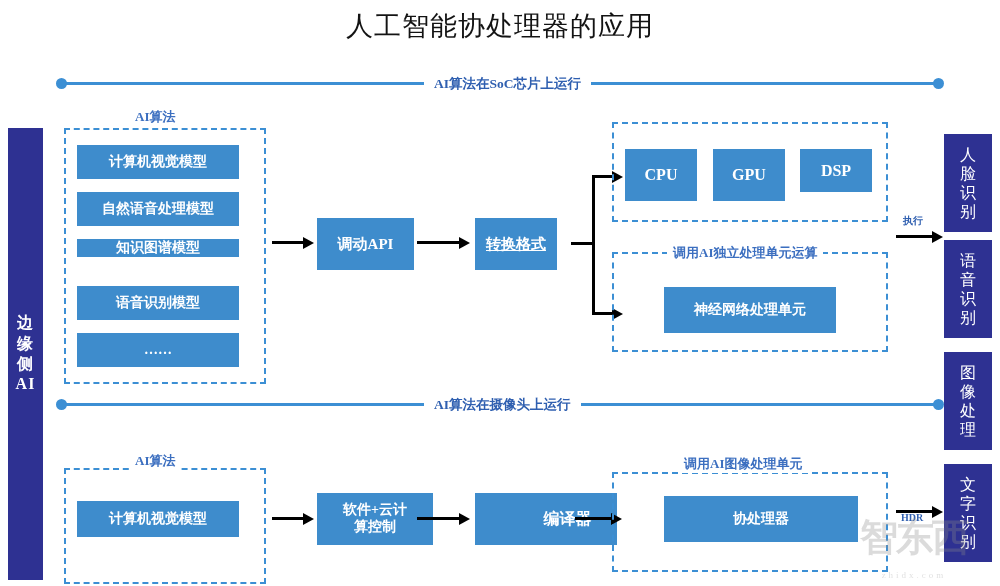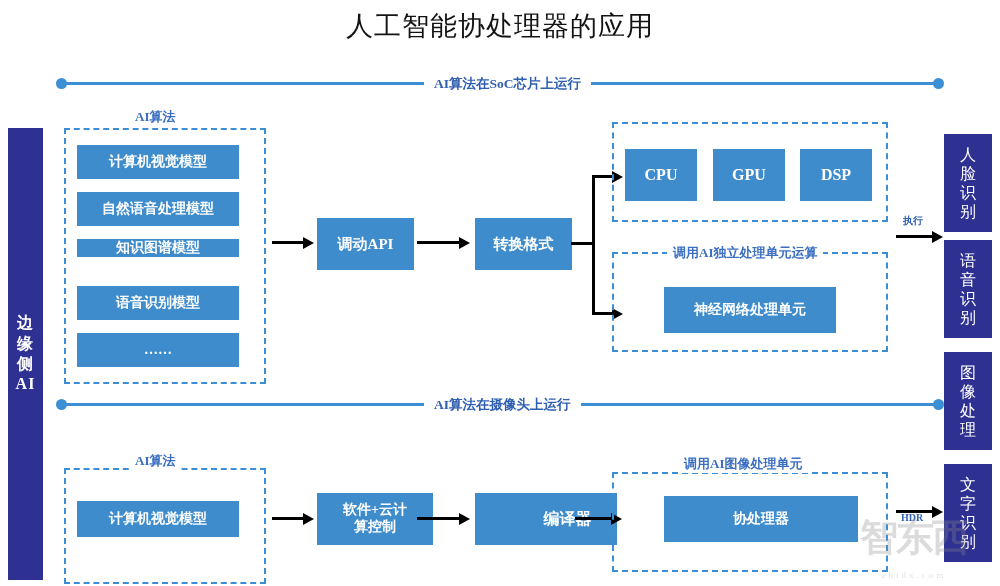--- a/index.html
+++ b/index.html
@@ -120,39 +120,39 @@
     <div class="head" style="left:31px;top:0;"></div>
   </div>
 
   <div class="bluebox" style="left:318px;top:219px;width:95px;height:50px;font-size:15px;">调动API</div>
 
   <div class="arrow" style="left:417px;top:237px;width:56px;height:12px;">
     <div class="shaft" style="left:0;top:4px;width:44px;height:3px;"></div>
     <div class="head" style="left:42px;top:0;"></div>
   </div>
 
-  <div class="bluebox" style="left:476px;top:219px;width:95px;height:50px;font-size:15px;">转换格式</div>
+  <div class="bluebox" style="left:476px;top:219px;width:80px;height:50px;font-size:15px;text-decoration:underline;">转换格式</div>
 
   <div class="arrow" style="left:571px;top:170px;width:50px;height:155px;">
 
     <div class="shaft" style="left:0;top:72px;width:24px;height:3px;"></div>
 
     <div class="shaft" style="left:21px;top:5px;width:3px;height:140px;"></div>
 
     <div class="shaft" style="left:21px;top:5px;width:24px;height:3px;"></div>
     <div class="head" style="left:41px;top:1px;"></div>
 
     <div class="shaft" style="left:21px;top:142px;width:24px;height:3px;"></div>
     <div class="head" style="left:41px;top:138px;"></div>
   </div>
 
   <div class="dashgroup" style="left:612px;top:122px;width:272px;height:96px;"></div>
   <div class="bluebox" style="left:626px;top:150px;width:70px;height:50px;font-size:16px;">CPU</div>
   <div class="bluebox" style="left:714px;top:150px;width:70px;height:50px;font-size:16px;">GPU</div>
-  <div class="bluebox" style="left:801px;top:150px;width:70px;height:50px;font-size:16px;">DSP</div>
+  <div class="bluebox" style="left:801px;top:150px;width:70px;height:41px;font-size:16px;">DSP</div>
 
   <div class="dashgroup" style="left:612px;top:252px;width:272px;height:96px;"></div>
   <div class="dashgroup-title" style="left:667px;top:244px;">调用AI独立处理单元运算</div>
   <div class="bluebox" style="left:665px;top:288px;width:170px;height:44px;">神经网络处理单元</div>
 
   <div class="arrow-label" style="left:903px;top:214px;">执行</div>
   <div class="arrow" style="left:896px;top:231px;width:52px;height:12px;">
     <div class="shaft" style="left:0;top:4px;width:38px;height:3px;"></div>
     <div class="head" style="left:36px;top:0;"></div>
   </div>

